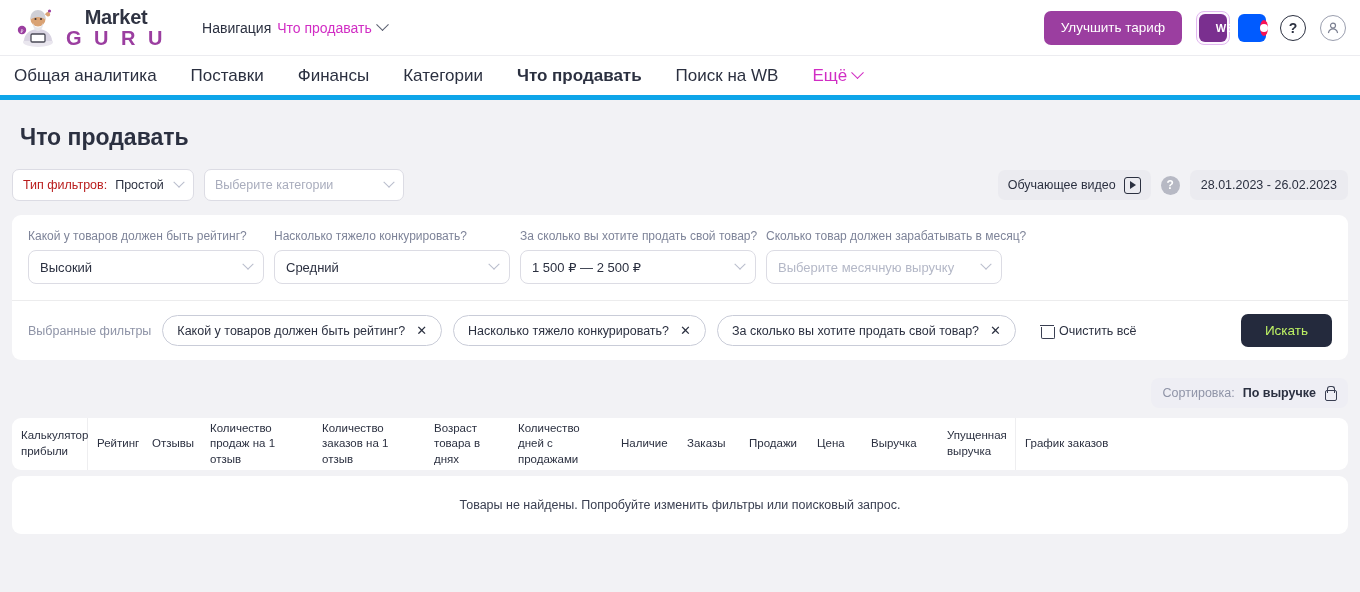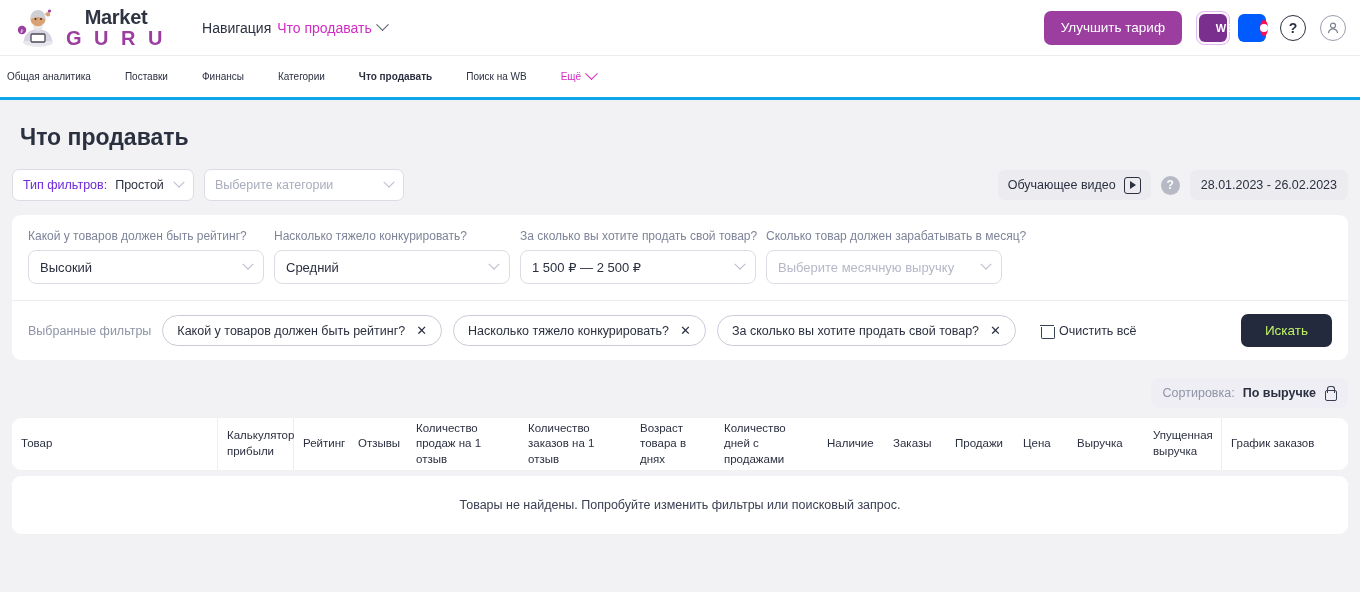--- a/index.html
+++ b/index.html
@@ -74,22 +74,22 @@
     width: 26px; height: 26px; border-radius: 50%;
     border: 1.6px solid #9a9eae; color: #5a5f70;
     display: flex; align-items: center; justify-content: center;
     font-size: 14px; cursor: pointer;
   }
   .circ-icon.dark { border-color:#2b3040; color:#2b3040; font-weight:bold;}
 
   
   .navtabs {
     height: 44px; background: #fff; display: flex; align-items: center;
-    gap: 34px; padding: 0 7px; border-bottom: 3px solid #0ea5e9;
-    font-size: 10px;
+    gap: 34px; padding: 0 14px; border-bottom: 5px solid #0ea5e9;
+    font-size: 17px;
   }
   .navtab { color: #2b3040; cursor: pointer; white-space: nowrap; }
   .navtab.active { font-weight: bold; }
   .navtab.more { color: #d12dc4; display: flex; align-items: center; gap: 6px; }
 
   
   .page { padding: 0 12px; }
   .page-title {
     font-size: 23px; font-weight: bold; color: #2b3040;
     padding: 24px 4px 18px 8px;
@@ -98,21 +98,21 @@
   
   .toolbar-row {
     display: flex; align-items: center; gap: 10px;
     padding: 0 0 14px 0;
   }
   .select-box {
     height: 32px; background: #fff; border: 1px solid #dcdce4;
     border-radius: 7px; display: flex; align-items: center;
     padding: 0 10px; font-size: 12.5px; gap: 8px; cursor: pointer;
   }
-  .select-box .lbl { color: #6d28d9; }
+  .select-box .lbl { color: #b91c1c; }
   .select-box .val { color: #2b3040; }
   .select-box .ph { color: #a9adbd; }
   .sel-caret {
     margin-left: auto; width: 8px; height: 8px;
     border-right: 1.5px solid #b9bdcc; border-bottom: 1.5px solid #b9bdcc;
     transform: rotate(45deg) translate(-2px,-2px);
   }
   .tb-filtertype { width: 182px; }
   .tb-categories { width: 200px; }
 
@@ -388,21 +388,20 @@
 
   <div class="sort-row">
     <div class="sort-pill">
       <span class="k">Сортировка:</span>
       <span class="v">По выручке</span>
       <span class="lock"></span>
     </div>
   </div>
 
   <div class="table-head">
-    <div class="th sep" style="width:206px">Товар</div>
     <div class="th sep" style="width:76px">Калькулятор прибыли</div>
     <div class="th" style="width:55px">Рейтинг</div>
     <div class="th" style="width:58px">Отзывы</div>
     <div class="th" style="width:112px">Количество продаж на 1 отзыв</div>
     <div class="th" style="width:112px">Количество заказов на 1 отзыв</div>
     <div class="th" style="width:84px">Возраст товара в днях</div>
     <div class="th" style="width:103px">Количество дней с продажами</div>
     <div class="th" style="width:66px">Наличие</div>
     <div class="th" style="width:62px">Заказы</div>
     <div class="th" style="width:68px">Продажи</div>

